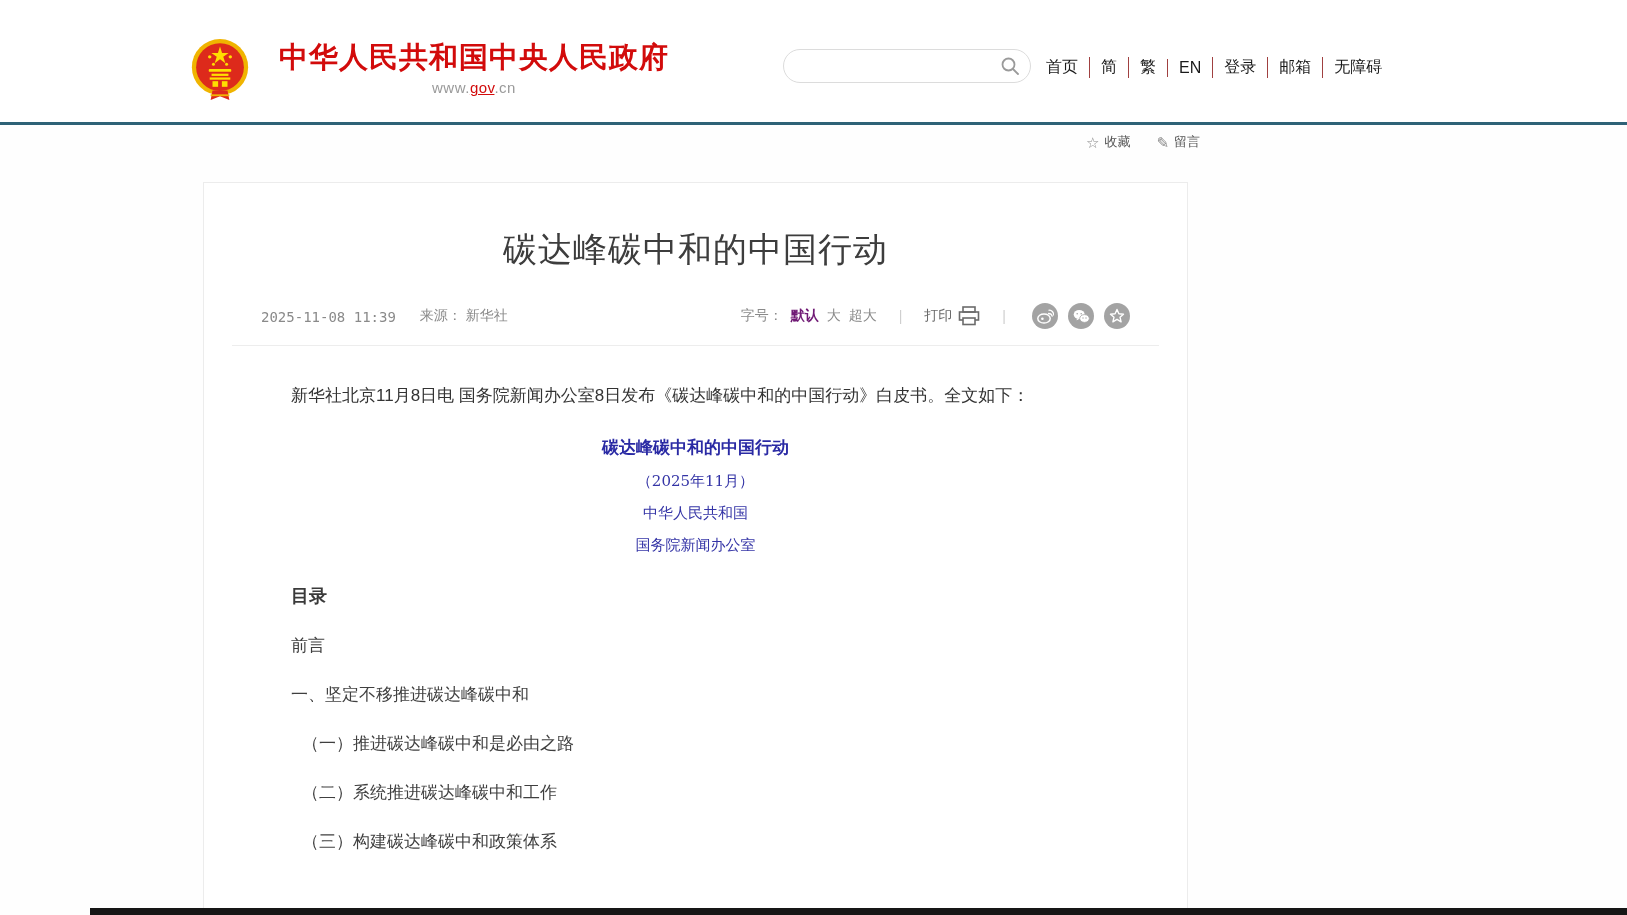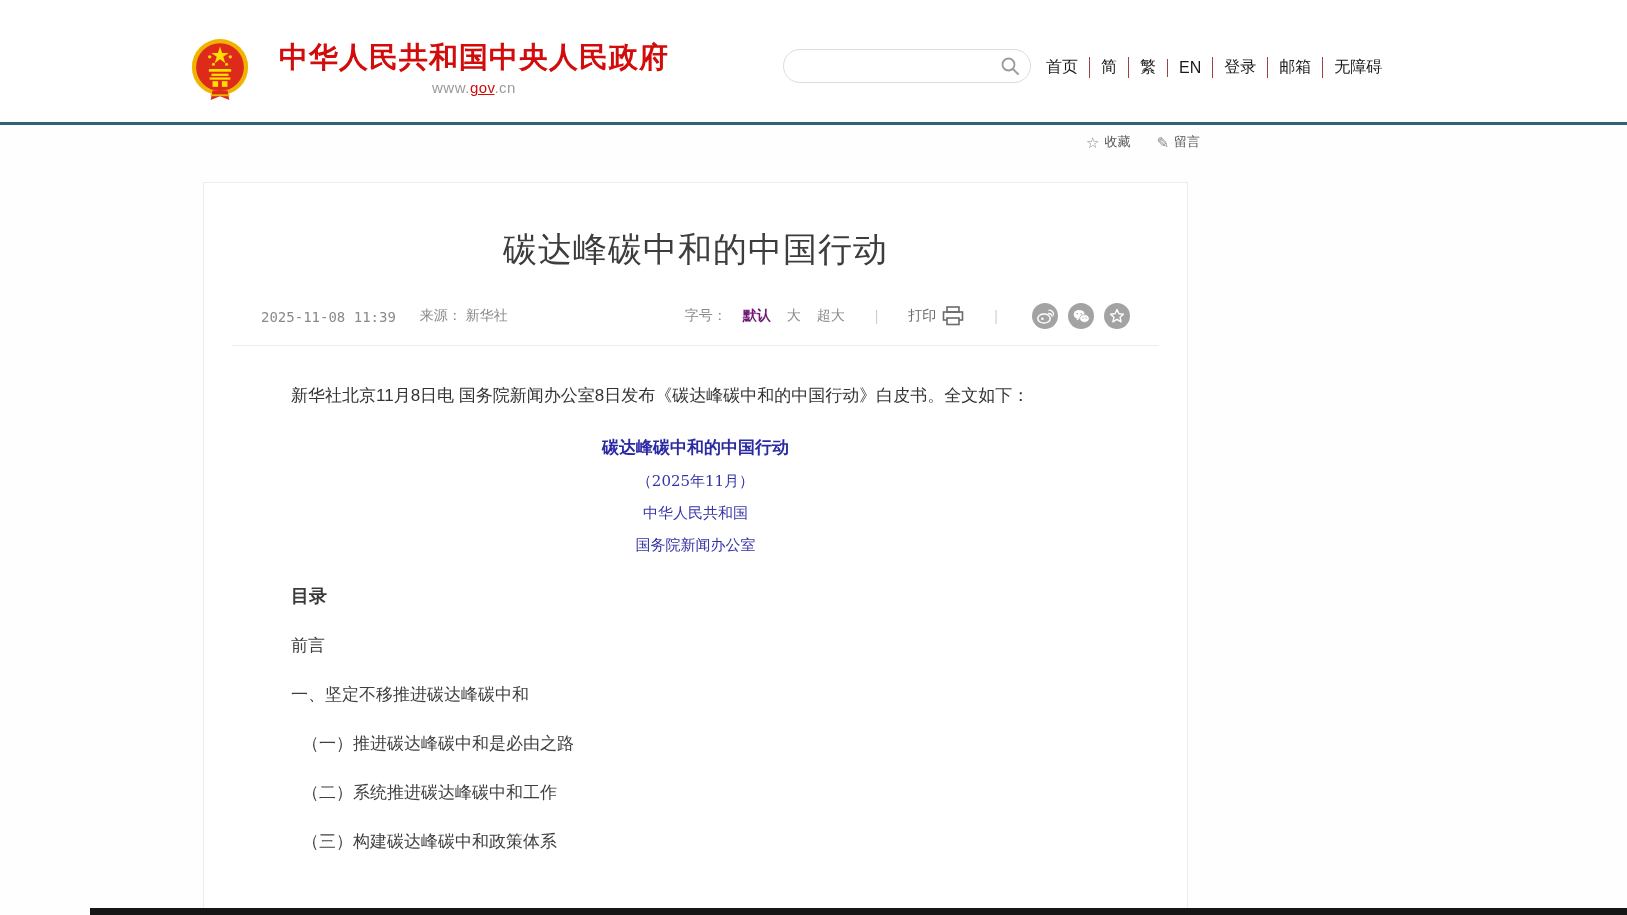--- a/index.html
+++ b/index.html
@@ -36,21 +36,21 @@
 
   
   .card { position: absolute; left: 203px; top: 182px; width: 985px; height: 733px;
     background: #ffffff; border: 1px solid #ececec; border-bottom: none; padding: 44px 57px 0 57px; }
   .article-title { font-size: 34px; font-weight: 400; color: #3d3d3d; text-align: center;
     letter-spacing: 1px; margin-bottom: 30px; }
 
   .meta-row { display: flex; justify-content: space-between; align-items: center; font-size: 14px; color: #8a8a8a; }
   .meta-left { display: flex; align-items: flex-end; gap: 24px; }
   .meta-date { font-family: "DejaVu Sans Mono", "Liberation Mono", monospace; font-size: 14px; color: #8a8a8a; }
-  .meta-right { display: flex; align-items: center; gap: 16px; }
+  .meta-right { display: flex; align-items: center; gap: 8px; }
   .fs-default { color: #701a75; font-weight: bold; cursor: pointer; }
   .fs-opt { color: #8a8a8a; cursor: pointer; }
   .meta-sep { color: #cfcfcf; margin: 0 14px; }
   .print-group { display: flex; align-items: center; gap: 6px; cursor: pointer; color: #6b6b6b; }
   .share-icons { display: flex; align-items: center; gap: 10px; margin-left: 4px; }
   .share-circle { width: 26px; height: 26px; border-radius: 50%; background: #a3a3a3; display: flex;
     align-items: center; justify-content: center; cursor: pointer; }
 
   .meta-hr { border: none; border-top: 1px solid #ededed; margin: 16px -29px 0 -29px; }
 

